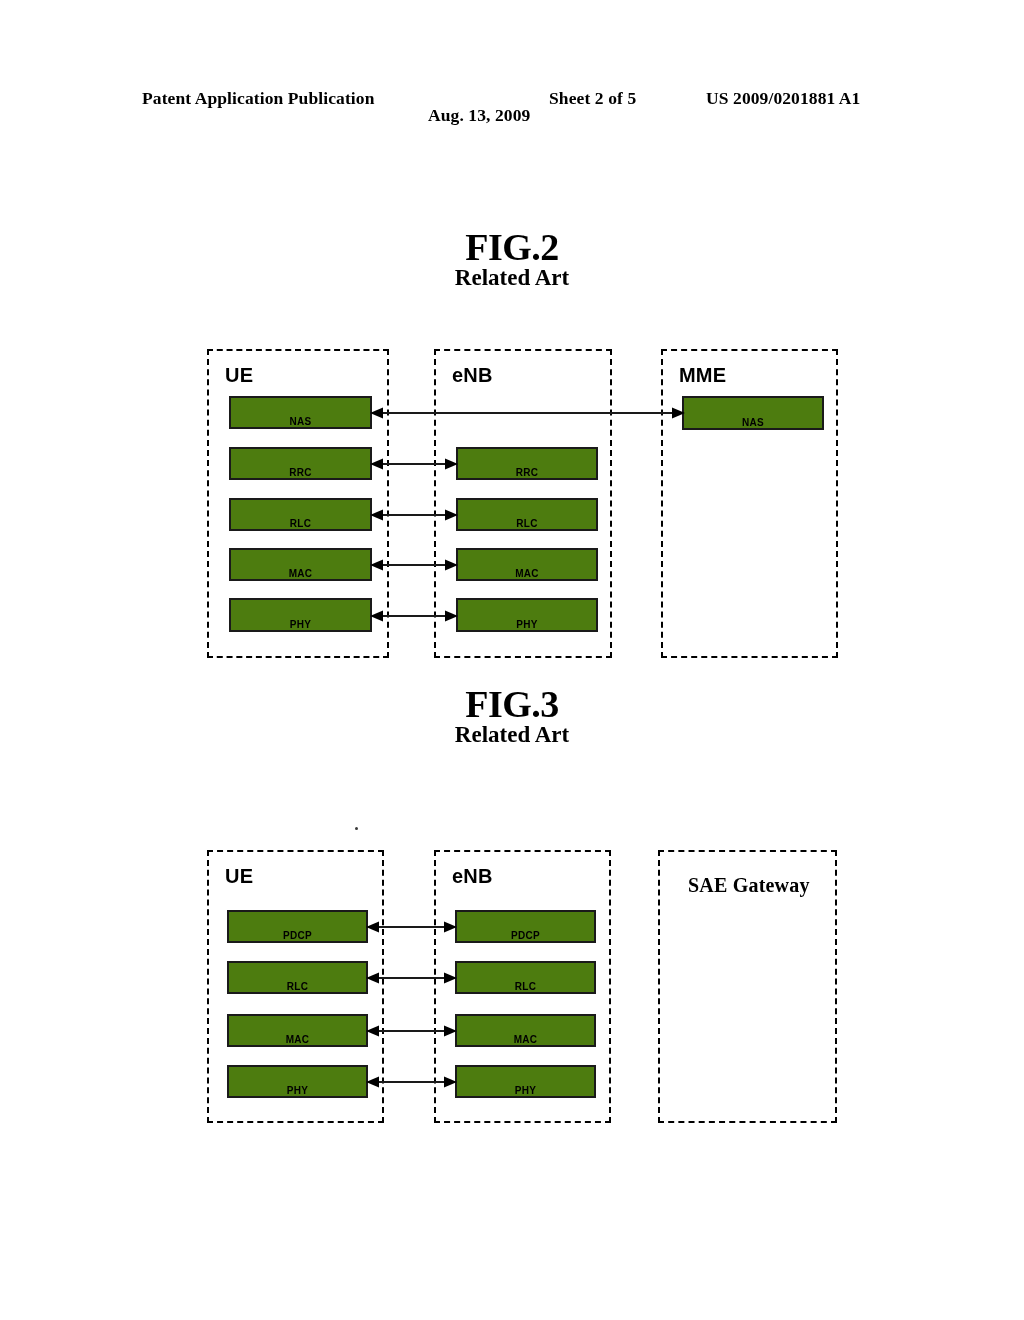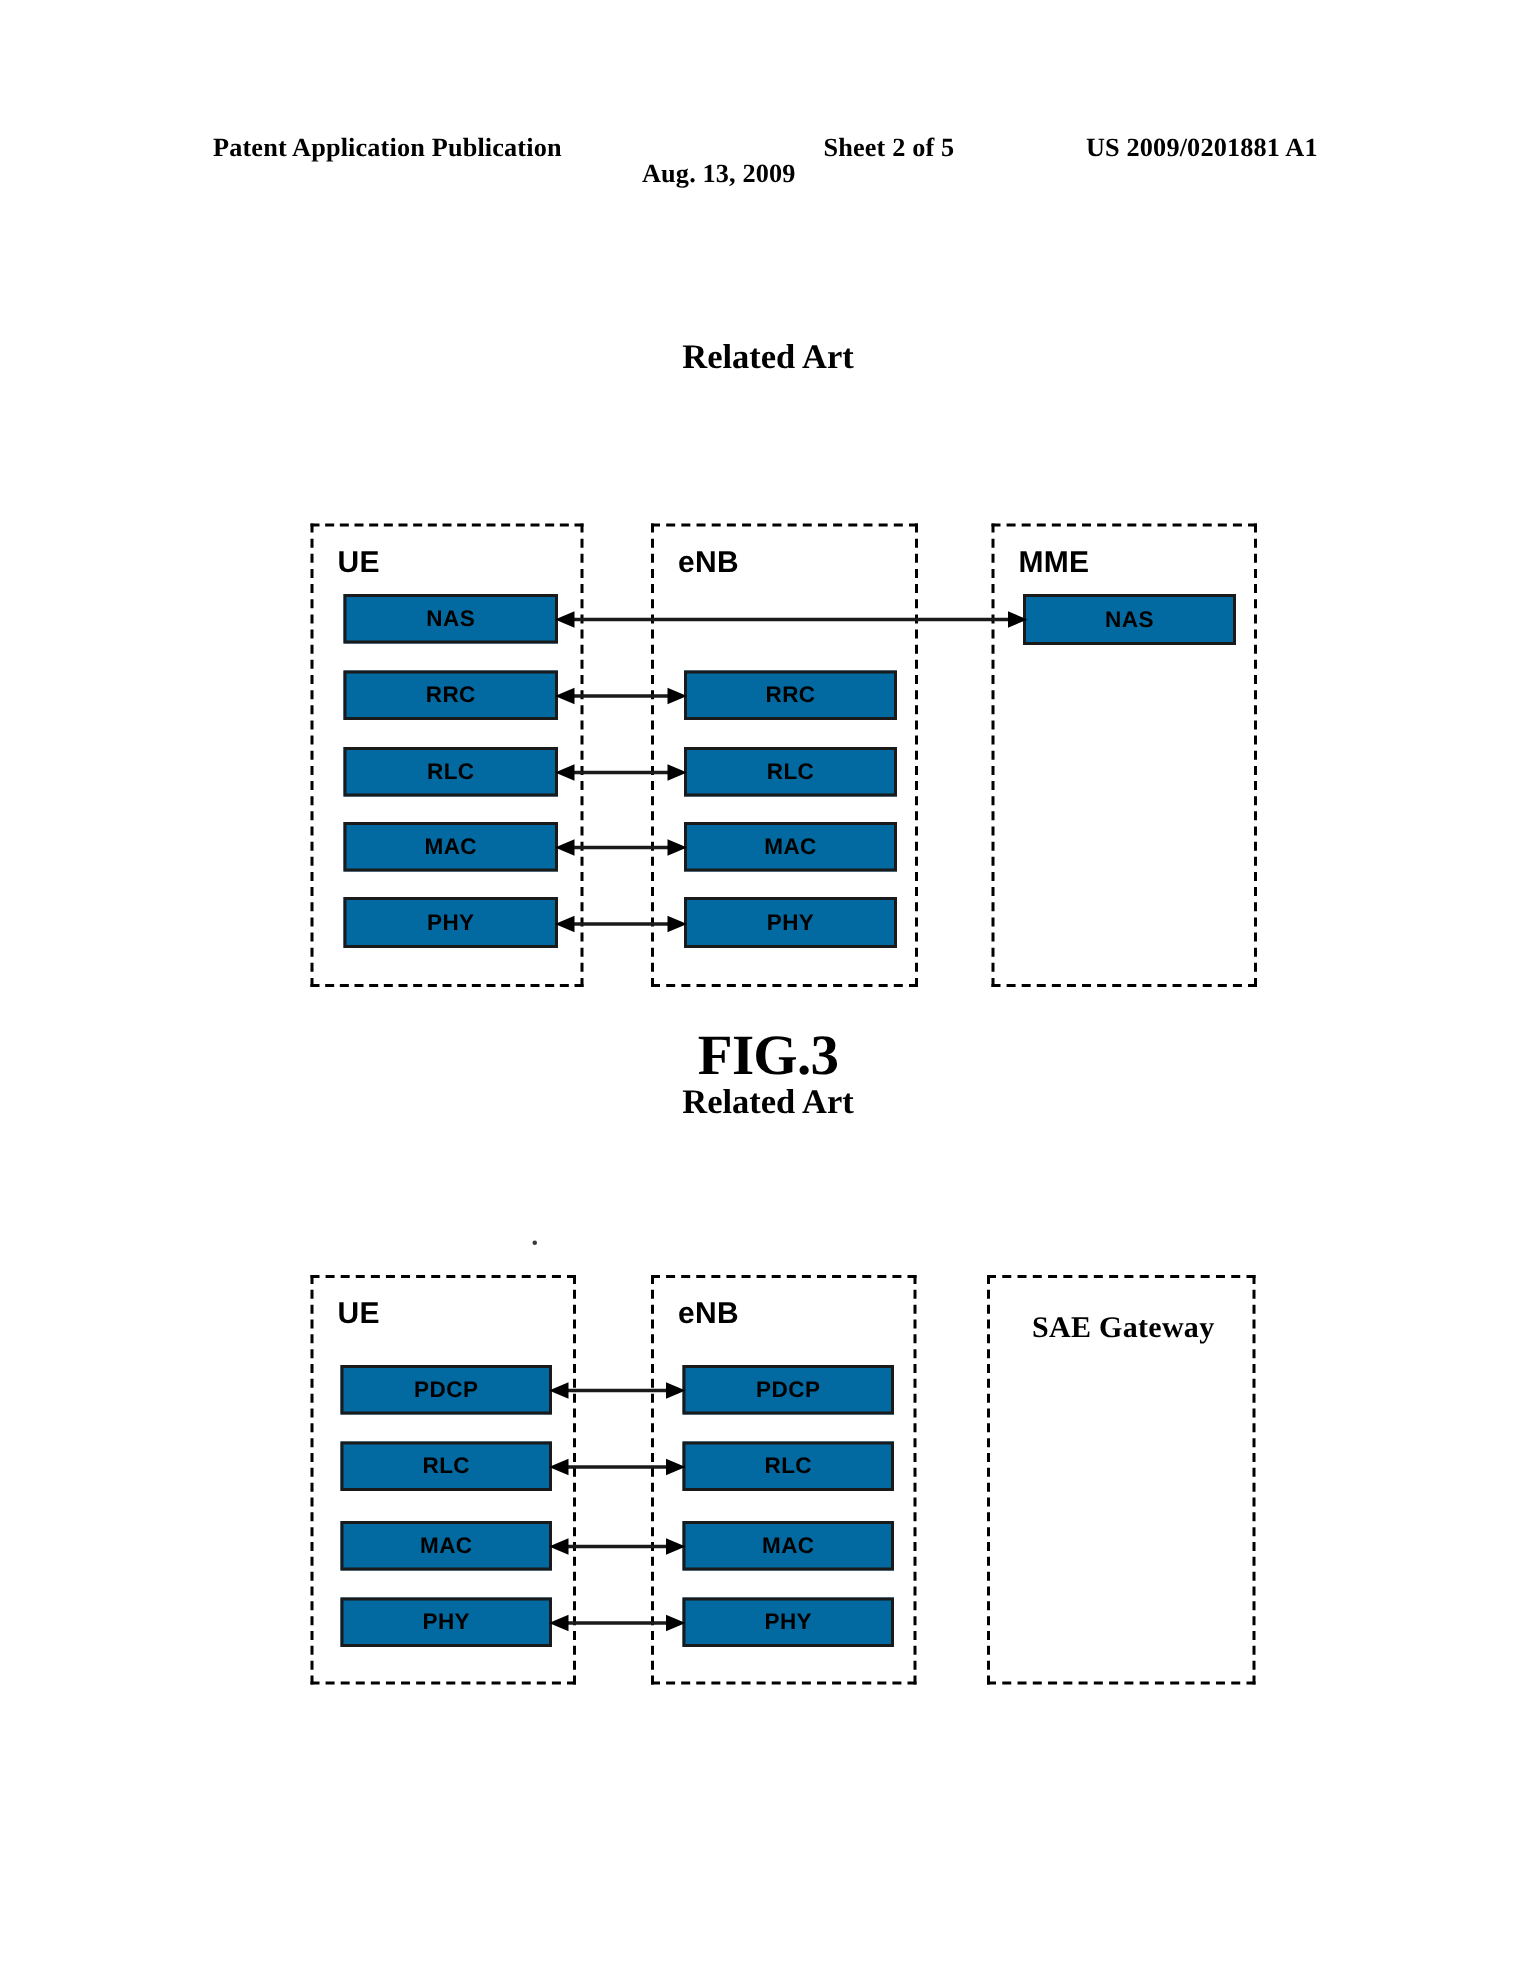--- a/index.html
+++ b/index.html
@@ -25,21 +25,21 @@
     height: 26px;
     font-family: "Liberation Serif", serif;
     font-weight: bold;
     font-size: 17.5px;
     letter-spacing: 0.1px;
     white-space: nowrap;
   }
   .hdr-pub   { position: absolute; left: 142px; top: 0; }
   .hdr-date  { position: absolute; left: 428px; top: 17px; }
   .hdr-sheet { position: absolute; left: 549px; top: 0; }
-  .hdr-num   { position: absolute; left: 724px; top: 0; }
+  .hdr-num   { position: absolute; left: 706px; top: 0; }
 
   
   .fig-title {
     position: absolute;
     width: 1024px;
     text-align: center;
     font-family: "Liberation Serif", serif;
     font-weight: bold;
     white-space: nowrap;
   }
@@ -78,25 +78,25 @@
     font-weight: bold;
     letter-spacing: 0.2px;
     white-space: nowrap;
   }
 
   
   .layer-box {
     position: absolute;
     border: 2px solid #1a1a1a;
     box-sizing: border-box;
-    background: #0369a1;
+    background: #4d7c0f;
     display: flex;
-    align-items: center;
+    align-items: flex-end;
     justify-content: center;
-    font-size: 15px;
+    font-size: 10px;
     font-weight: bold;
     letter-spacing: 0.3px;
   }
 
   
   .connector { position: absolute; }
   .connector svg { display: block; overflow: visible; }
 
   
   .speck {
@@ -111,20 +111,21 @@
 <body>
 
 <div class="page-header">
   <span class="hdr-pub">Patent Application Publication</span>
   <span class="hdr-date">Aug. 13, 2009</span>
   <span class="hdr-sheet">Sheet 2 of 5</span>
   <span class="hdr-num">US 2009/0201881 A1</span>
 </div>
 
 <div class="fig-title" id="fig2-title">
+  <span class="fig-main">FIG.2</span>
   <span class="fig-sub">Related Art</span>
 </div>
 
 <div class="diagram" id="fig2-diagram">
 
   <div class="node-box" style="left:207px; top:0px; width:182px; height:309px;">
     <span class="node-label">UE</span>
   </div>
 
   <div class="node-box" style="left:434px; top:0px; width:178px; height:309px;">

